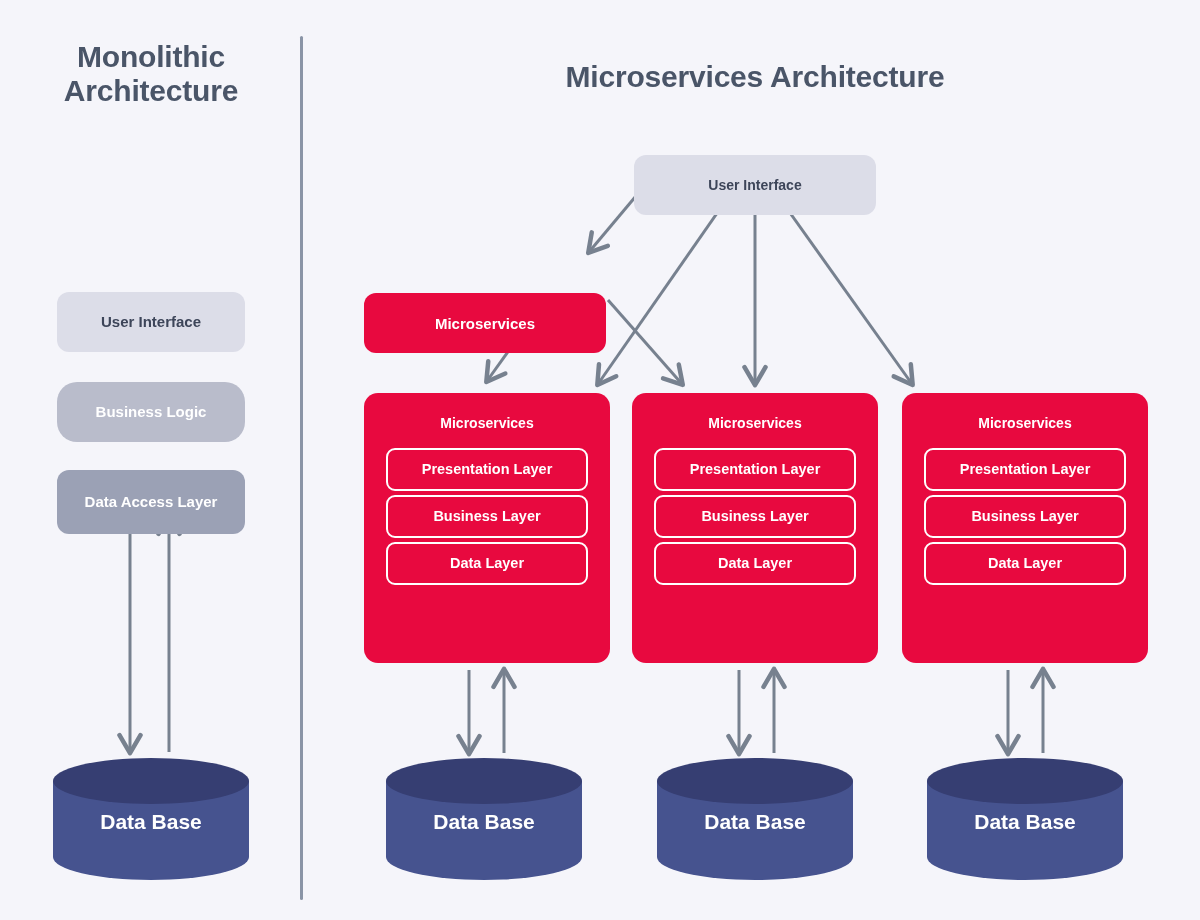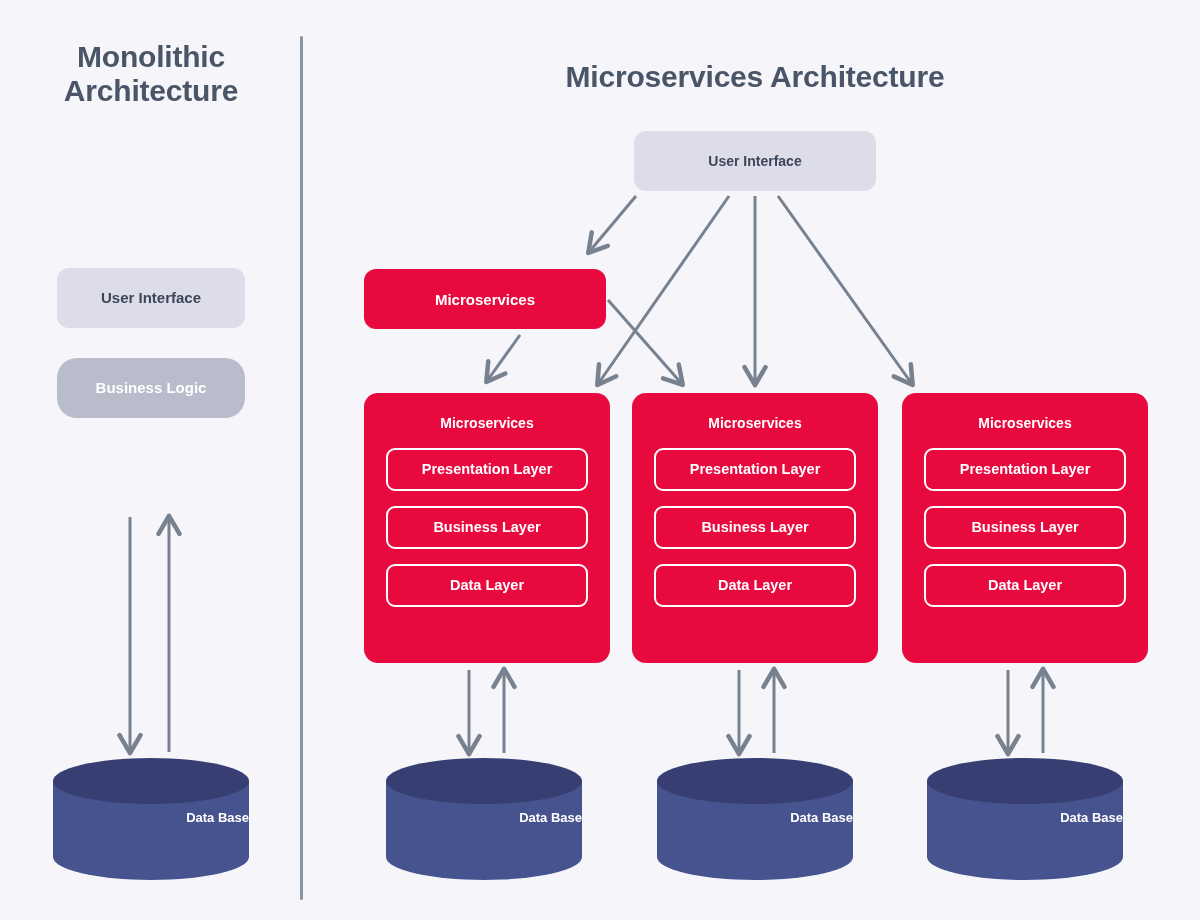--- a/index.html
+++ b/index.html
@@ -21,21 +21,21 @@
   }
   svg.arrow-layer {
     position: absolute;
     left: 0;
     top: 0;
     width: 1200px;
     height: 920px;
     pointer-events: none;
     z-index: 1;
   }
-  .node { position: absolute; z-index: 2; }
+  .node { position: absolute; z-index: 2; margin-top: 24px; }
 
   
   .panel-title {
     position: absolute;
     color: #4a5568;
     font-size: 30px;
     font-weight: bold;
     line-height: 1.12;
     text-align: center;
     letter-spacing: -0.2px;
@@ -136,21 +136,21 @@
   }
   .ms-layer {
     border: 2px solid #ffffff;
     border-radius: 9px;
     color: #ffffff;
     font-size: 14.5px;
     font-weight: bold;
     text-align: center;
     height: 43px;
     line-height: 39px;
-    margin-bottom: 15px;
+    margin-bottom: 4px;
     box-sizing: border-box;
   }
   .ms-layer:last-child { margin-bottom: 15px; }
 
   
   .db {
     position: absolute;
     z-index: 2;
   }
   .db-top {
@@ -177,23 +177,23 @@
     width: 100%;
     height: 46px;
     background: #46538f;
     border-radius: 50%;
   }
   .db-label {
     position: absolute;
     left: 0;
     top: 52px;
     width: 100%;
-    text-align: right;
+    text-align: center;
     color: #ffffff;
-    font-size: 13px;
+    font-size: 21px;
     font-weight: bold;
     z-index: 3;
   }
   #db-mono  { left: 53px;  top: 758px; width: 196px; height: 122px; }
   #db-ms-1  { left: 386px; top: 758px; width: 196px; height: 122px; }
   #db-ms-2  { left: 657px; top: 758px; width: 196px; height: 122px; }
   #db-ms-3  { left: 927px; top: 758px; width: 196px; height: 122px; }
 </style>
 </head>
 <body>
@@ -242,20 +242,23 @@
   <div id="divider"></div>
 
   <div class="node mono-box" id="mono-ui">
     <span>User Interface</span>
   </div>
 
   <div class="node mono-box" id="mono-business">
     <span>Business Logic</span>
   </div>
 
+  <div class="node mono-box" id="mono-data">
+    <span>Data Access Layer</span>
+  </div>
 
   <div class="db" id="db-mono">
     <div class="db-bottom"></div>
     <div class="db-body"></div>
     <div class="db-top"></div>
     <div class="db-label">Data Base</div>
   </div>
 
   <div class="node" id="micro-ui">
     <span>User Interface</span>

